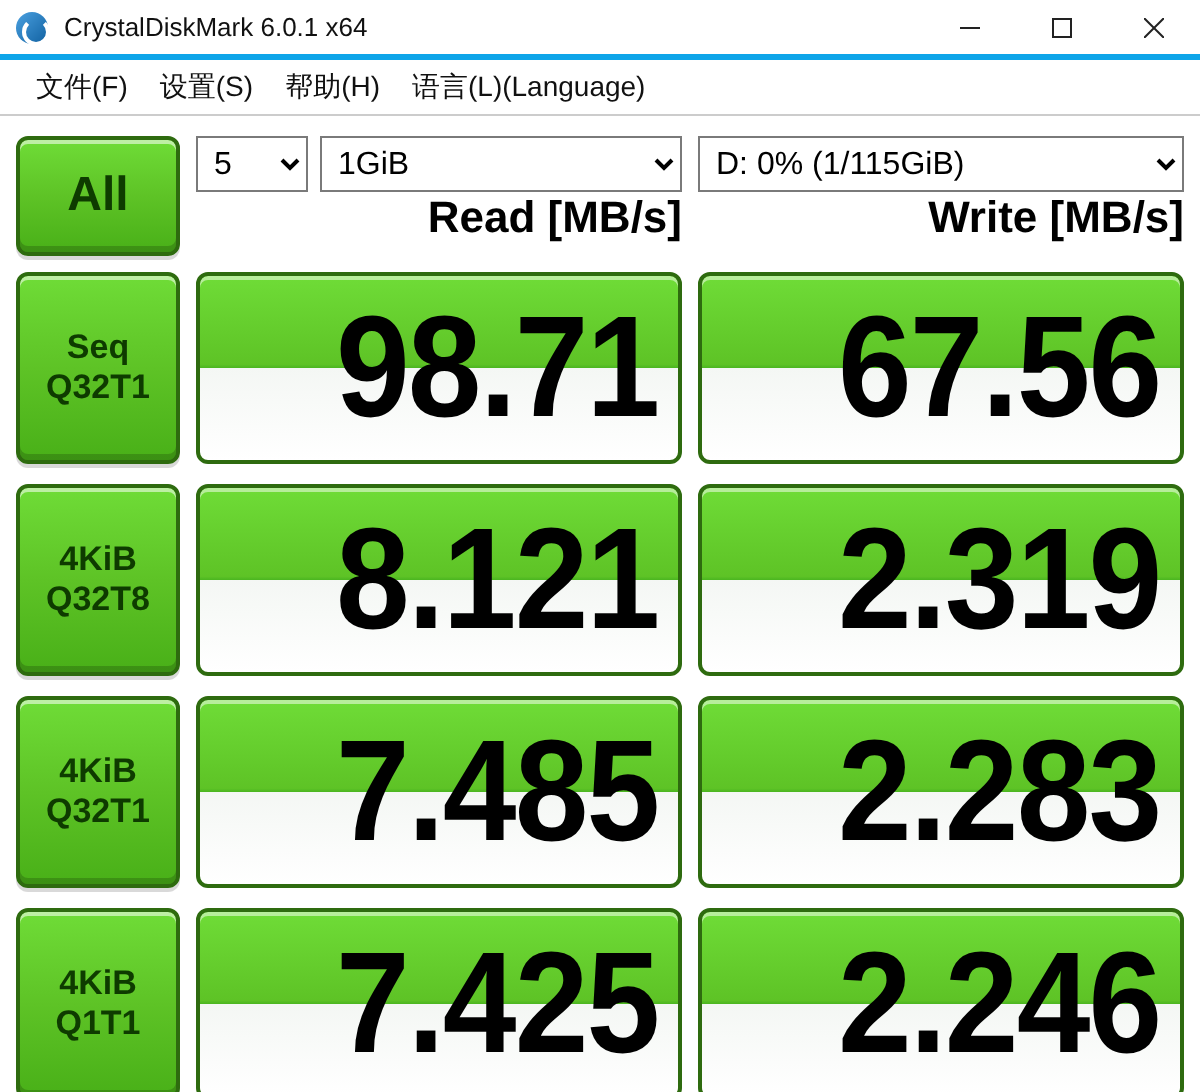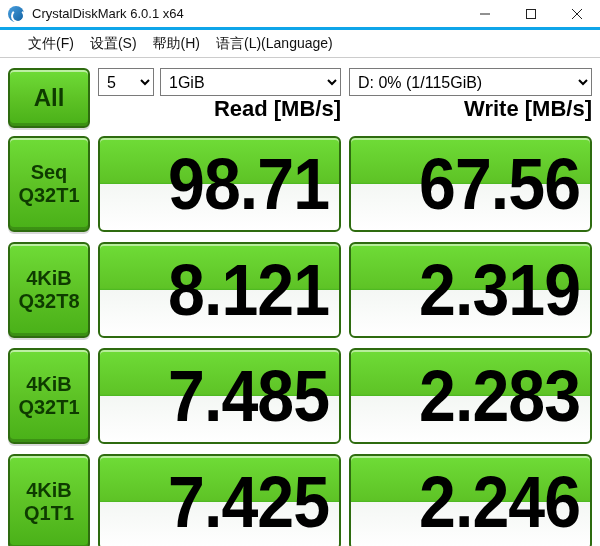--- a/index.html
+++ b/index.html
@@ -41,21 +41,21 @@
     display:flex; align-items:center; justify-content:center;
     font-size: 12px; color:#222;
   }
   .titlebar .winbtn svg { width:10px; height:10px; stroke:#222; }
 
   
   .menubar {
     display:flex;
     height: 28px;
     align-items:center;
-    padding: 0 20px;
+    padding: 0 10px;
     font-size: 14px;
     border-bottom: 1px solid #ccc;
     color:#111;
   }
   .menubar .menuitem {
     padding: 4px 8px;
   }
 
   
   .main {
@@ -118,21 +118,21 @@
   
   .benchgrid {
     margin-top: 8px;
     display:grid;
     grid-template-columns: 82px 1fr 1fr;
     gap: 8px;
     row-gap: 10px;
   }
   .test-btn {
     height: 96px;
-    font-size: 20px;
+    font-size: 17px;
     line-height: 1.15;
   }
   .result {
     height: 96px;
     border: 2px solid #2e6b0f;
     border-radius: 6px;
     background: linear-gradient(to bottom, #6fdc37 0%, #5ec326 48%, #4ab520 50%, #f4f7f4 50%, #ffffff 100%);
     box-shadow: inset 0 2px 0 rgba(255,255,255,0.5);
     display:flex;
     align-items:center;

